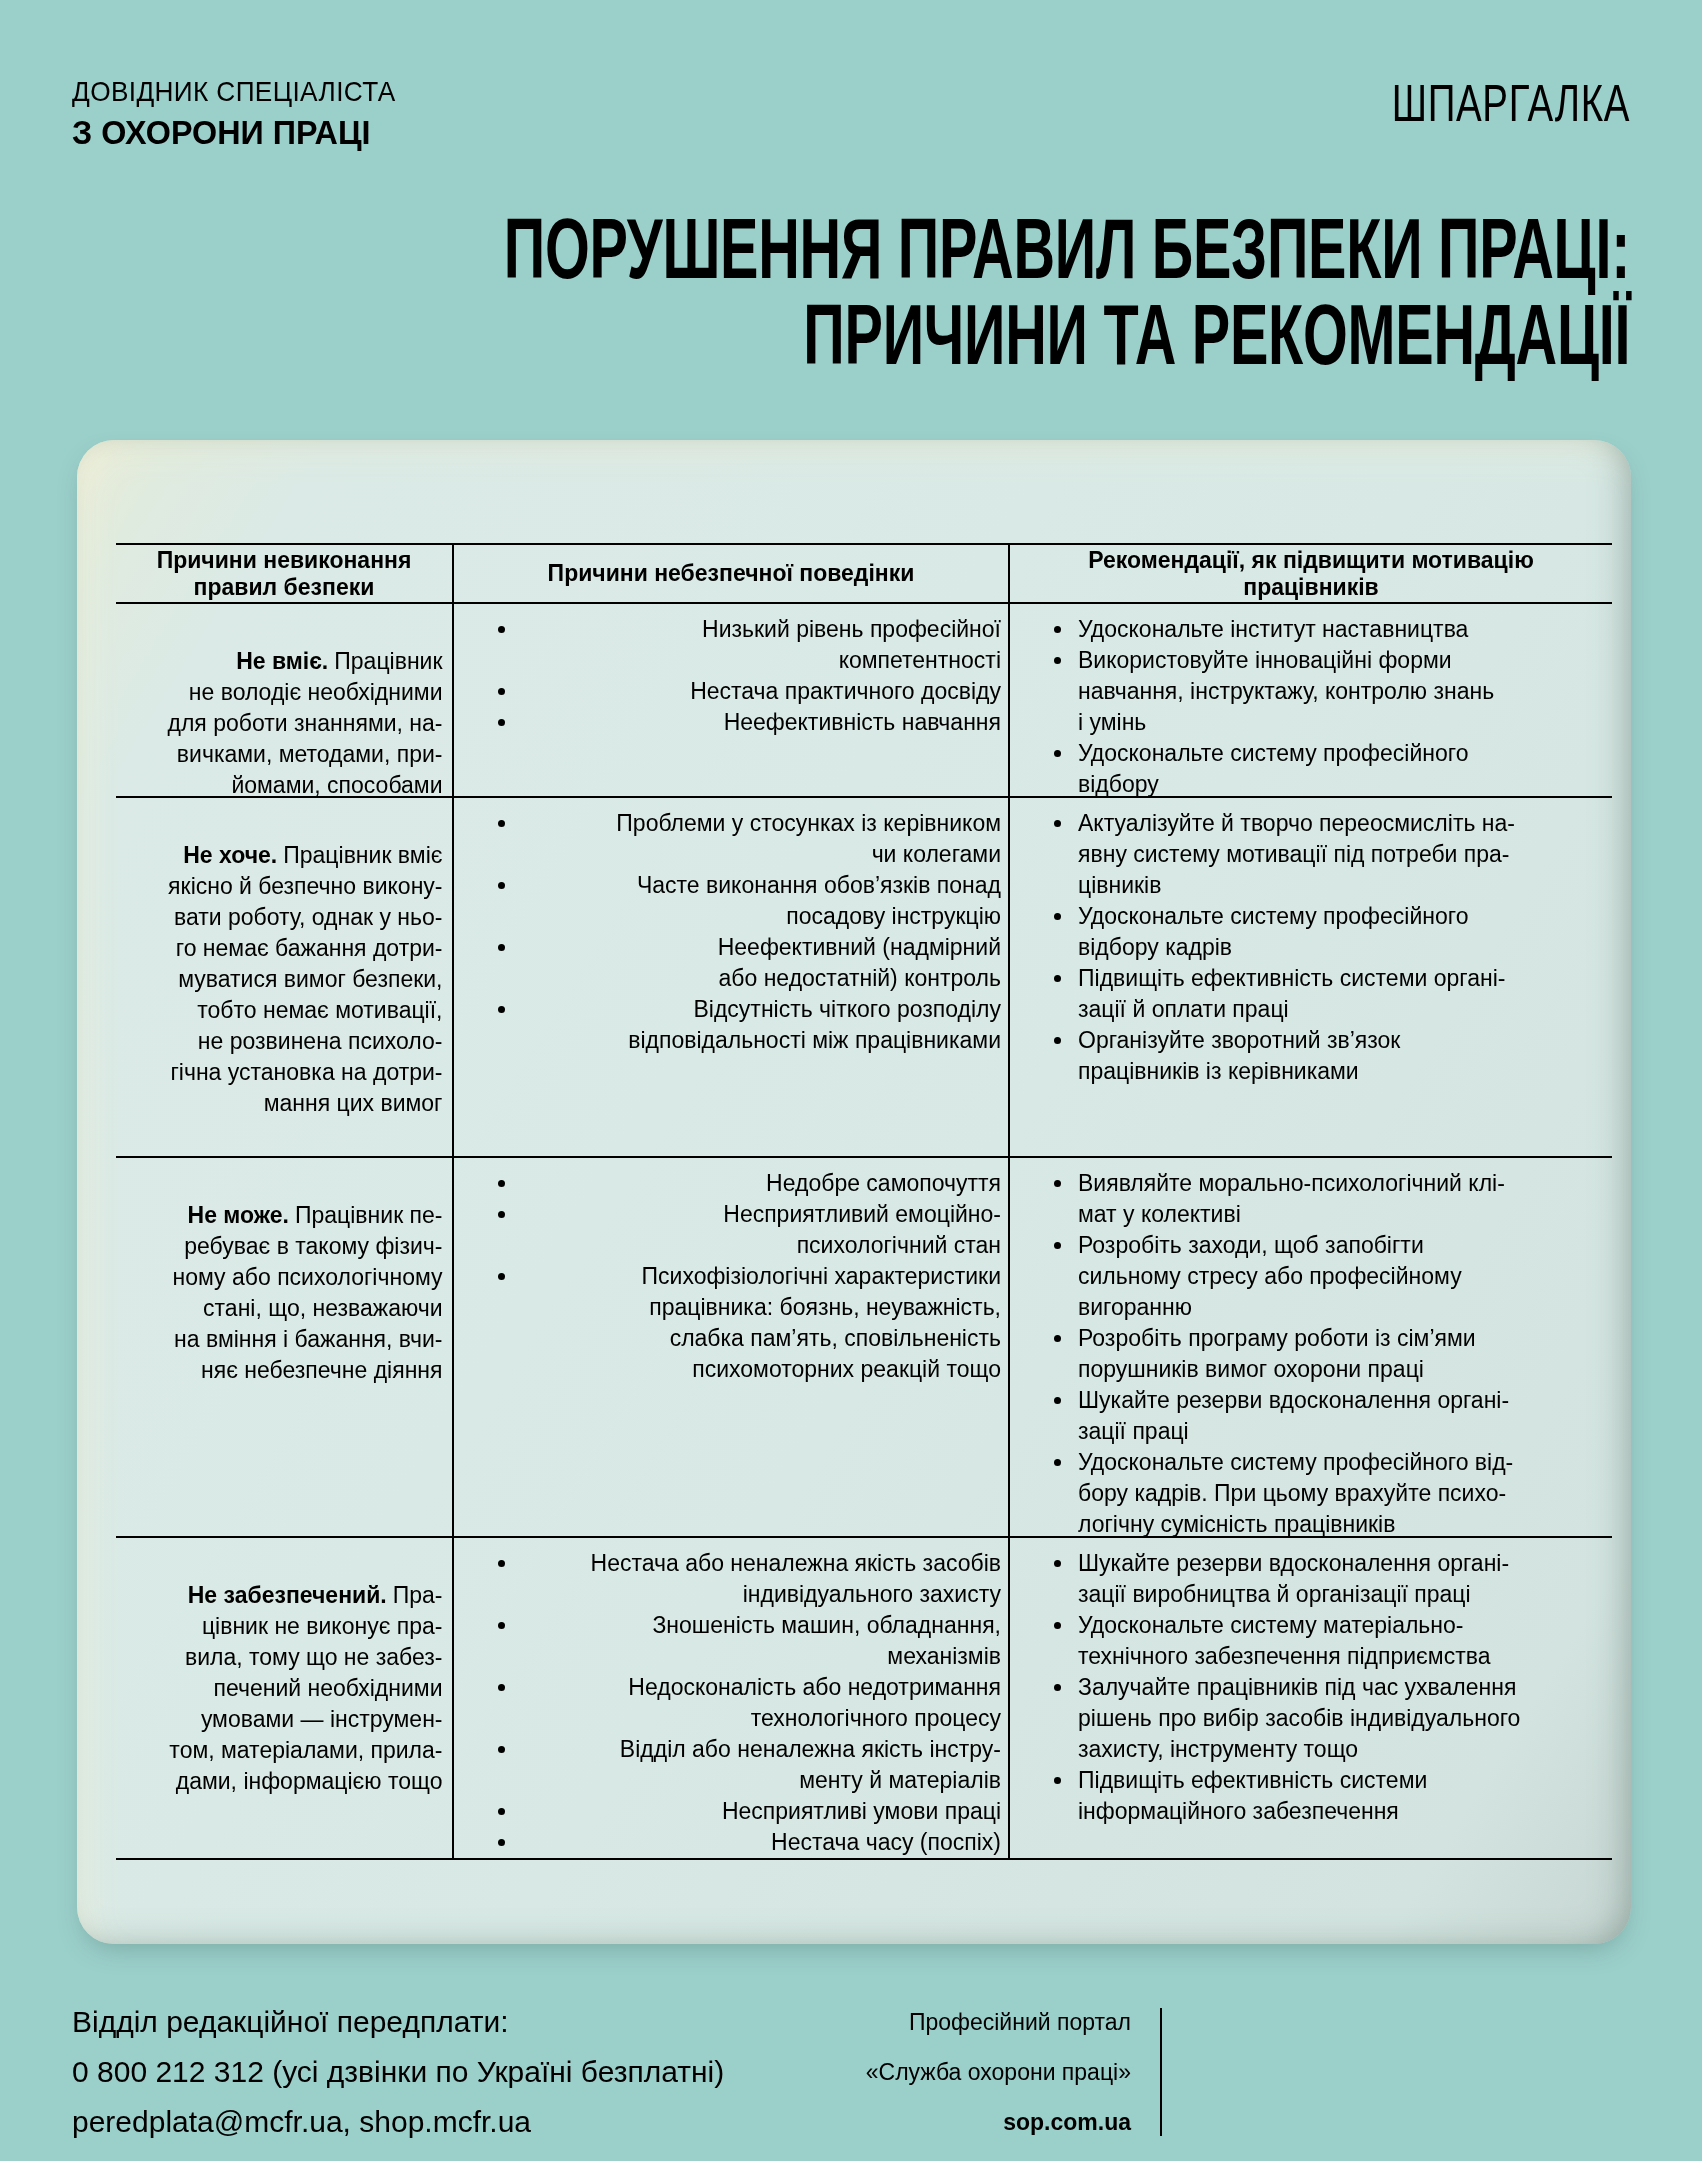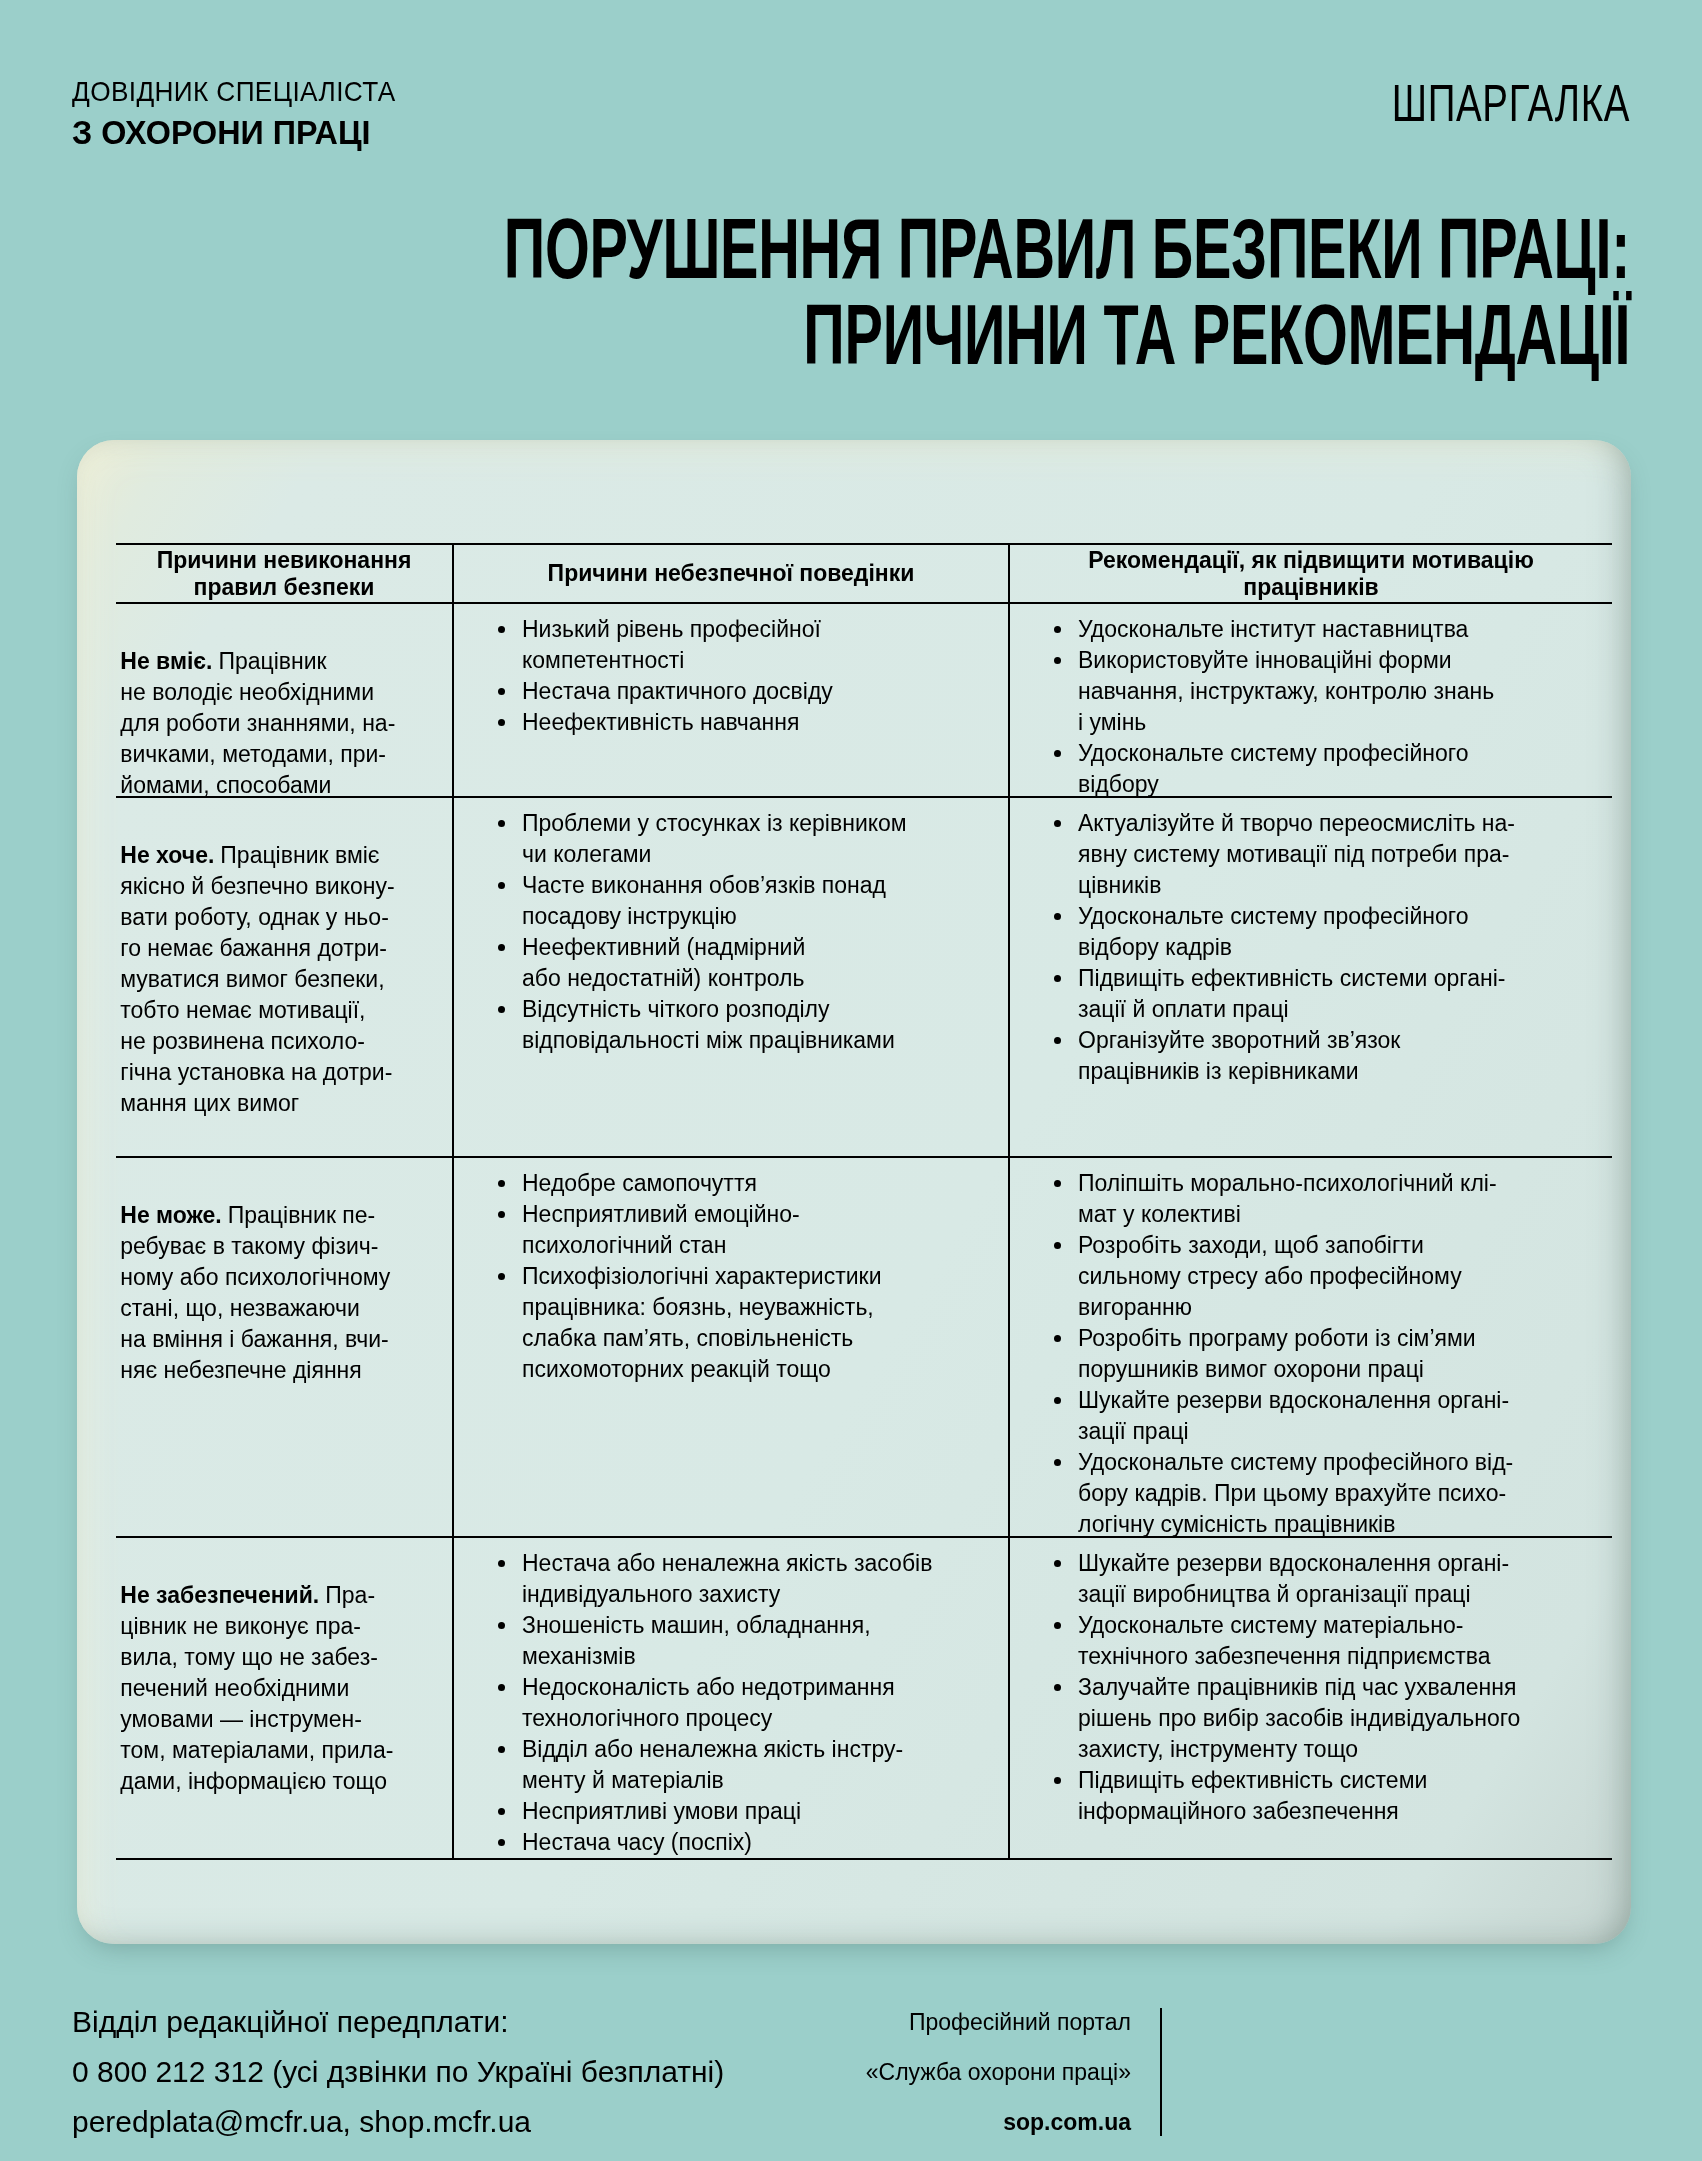--- a/index.html
+++ b/index.html
@@ -37,21 +37,21 @@
 
   
   .table {
     position:absolute; left:116px; top:543px; width:1496px;
     display:grid;
     grid-template-columns:338px 556px 602px;
     grid-template-rows:59px 194px 360px 380px 322px;
     border-top:2.2px solid #000;
   }
   .cell { border-bottom:2.2px solid #000; font-size:23px; line-height:31px; }
-  .cb   { border-right:2.2px solid #000; }
+  .cb   { border-right:2.2px solid #000;text-align:right; }
   .th   { display:flex; align-items:center; justify-content:center; text-align:center;
           font-weight:700; font-size:23px; line-height:27px; white-space:pre-line; padding:2.6px 4.3px; }
   .reason { padding:11.2px 9.5px 0 4.3px; white-space:pre-line; }
   .reason b { font-weight:700; margin-right:6px;margin-top:48px; }
   .list { padding:10.4px 7px 0 0; }
   .li { position:relative; padding-left:68px; white-space:pre-line; }
   .li::before { content:""; position:absolute; left:44px; top:12px; width:7px; height:7px;
                 border-radius:50%; background:#000; }
 
   
@@ -153,21 +153,21 @@
     <div class="cell cb list">
       <div class="li">Недобре самопочуття</div>
       <div class="li">Несприятливий емоційно-
 психологічний стан</div>
       <div class="li">Психофізіологічні характеристики
 працівника: боязнь, неуважність,
 слабка пам’ять, сповільненість
 психомоторних реакцій тощо</div>
     </div>
     <div class="cell list">
-      <div class="li">Поліпшіть морально-психологічний клі-
+      <div class="li">Виявляйте морально-психологічний клі-
 мат у колективі</div>
       <div class="li">Розробіть заходи, щоб запобігти
 сильному стресу або професійному
 вигоранню</div>
       <div class="li">Розробіть програму роботи із сім’ями
 порушників вимог охорони праці</div>
       <div class="li">Шукайте резерви вдосконалення органі-
 зації праці</div>
       <div class="li">Удоскональте систему професійного від-
 бору кадрів. При цьому врахуйте психо-

